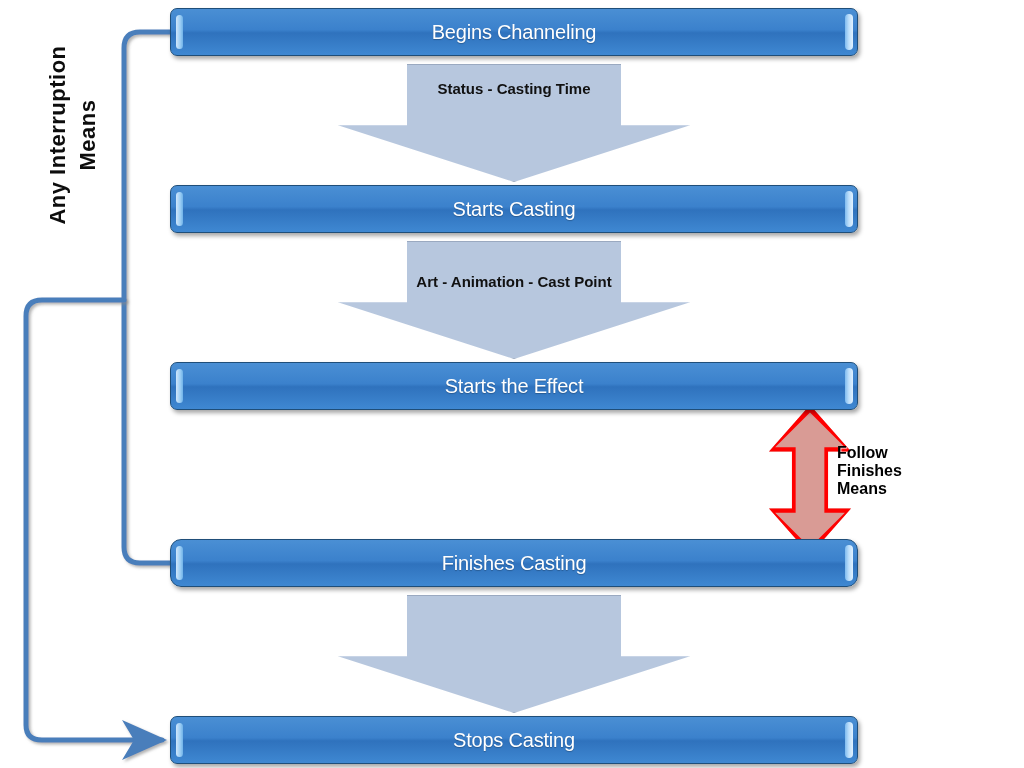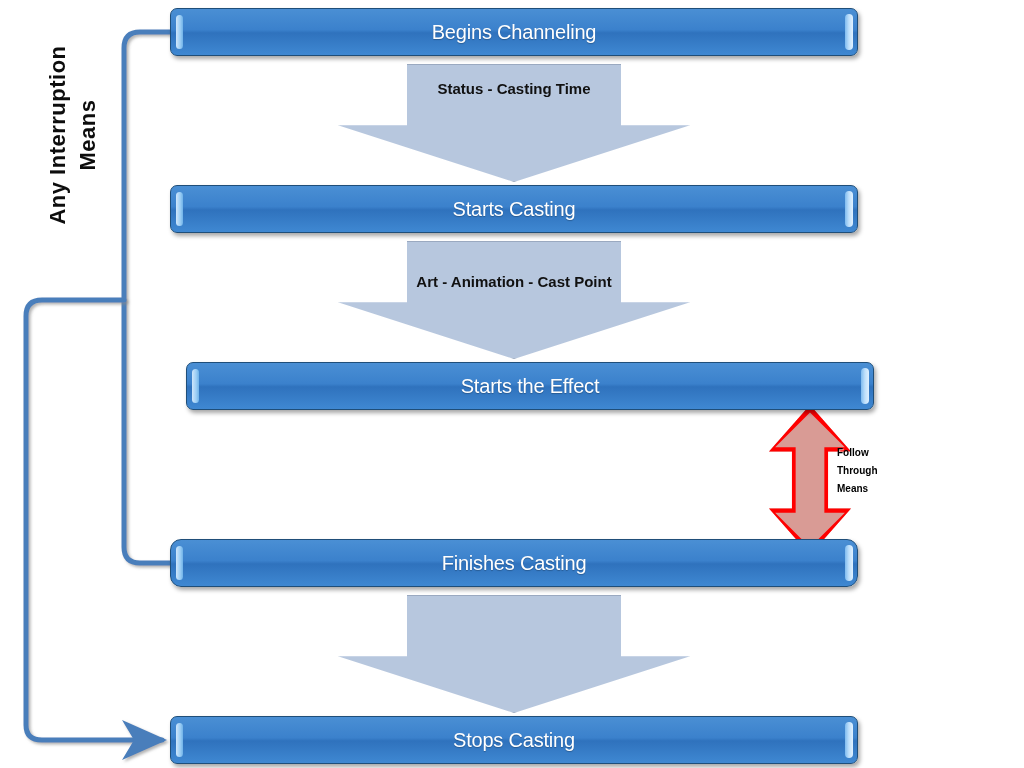--- a/index.html
+++ b/index.html
@@ -125,21 +125,21 @@
       50% 0%, 100% 31%, 72% 31%, 72% 69%, 100% 69%, 50% 100%, 0% 69%, 28% 69%, 28% 31%, 0% 31%,
       50% 0%,
       50% 5%, 7.5% 28.2%, 32.5% 28.2%, 32.5% 71.8%, 7.5% 71.8%, 50% 95%, 92.5% 71.8%, 67.5% 71.8%, 67.5% 28.2%, 92.5% 28.2%, 50% 5%);
   }
   #red-arrow-label {
     position: absolute;
     left: 837px;
     top: 444px;
     width: 80px;
     color: #000000;
-    font-size: 10px;
+    font-size: 16px;
     font-weight: bold;
     line-height: 18px;
     text-shadow: 1px 1px 1px rgba(255,255,255,0.8);
   }
   
   #side-caption {
     position: absolute;
     left: -52px;
     top: 105px;
     width: 250px;
@@ -198,37 +198,37 @@
     <div class="shape"></div>
     <div class="alabel" style="top:32px;"></div>
   </div>
 
   <div id="red-arrow">
     <div class="rshape"></div>
     <div class="rstroke"></div>
   </div>
   <div id="red-arrow-label">
     <div>Follow</div>
-    <div>Through</div>
+    <div>Finishes</div>
     <div>Means</div>
   </div>
 
   <div class="pbox" style="top:8px;">
     <div class="glint-l"></div>
     <div class="glint-r"></div>
     <div class="plabel">Begins Channeling</div>
   </div>
 
   <div class="pbox" style="top:185px;">
     <div class="glint-l"></div>
     <div class="glint-r"></div>
     <div class="plabel">Starts Casting</div>
   </div>
 
-  <div class="pbox" style="top:362px;margin-left:16px;">
+  <div class="pbox" style="top:362px;">
     <div class="glint-l"></div>
     <div class="glint-r"></div>
     <div class="plabel">Starts the Effect</div>
   </div>
 
   <div class="pbox" style="top:539px;border-radius:11px;">
     <div class="glint-l"></div>
     <div class="glint-r"></div>
     <div class="plabel">Finishes Casting</div>
   </div>

